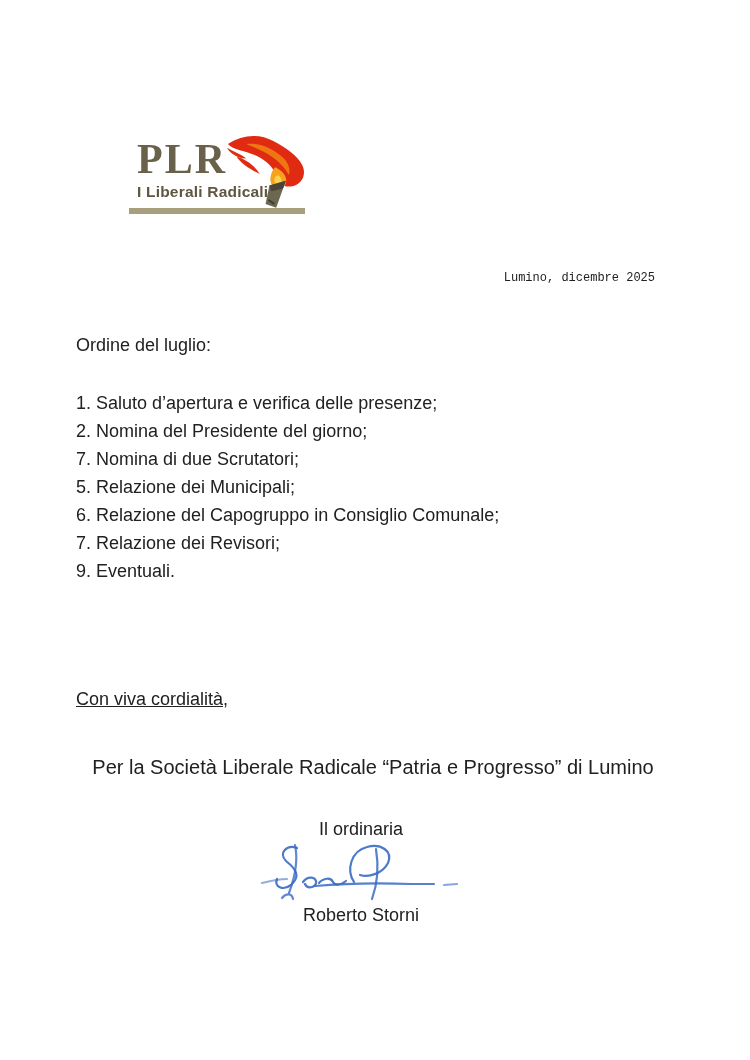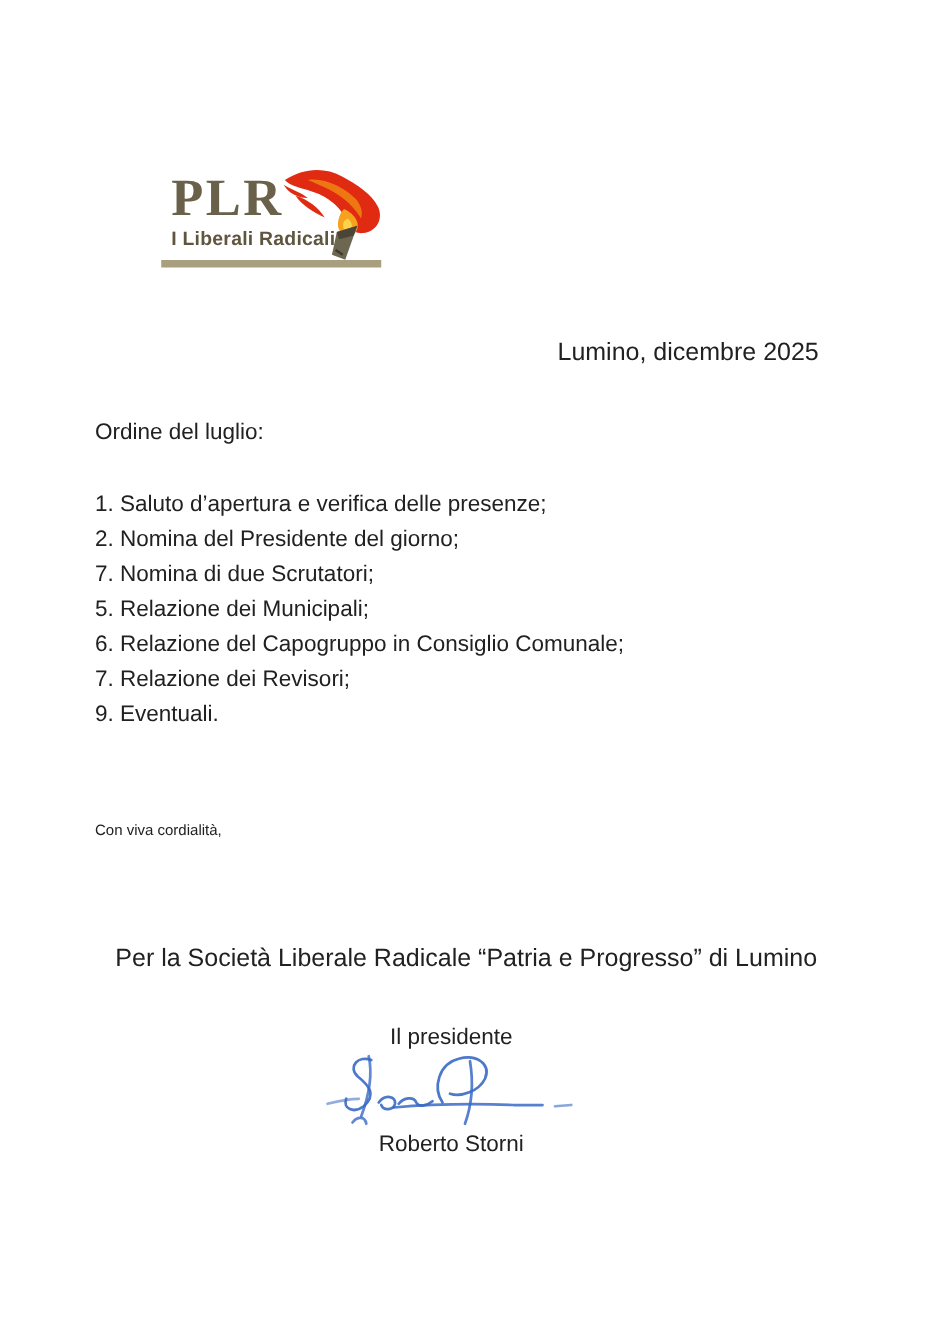--- a/index.html
+++ b/index.html
@@ -35,33 +35,35 @@
   .logo-bar {
     margin-top:7px;
     width:176px; height:6px;
     background:#a89f7e;
   }
   .torch { position:absolute; left:96px; top:-7px; }
 
   
   .dateline {
     position:absolute; top:271px; right:95px;
-    font-size:20px;
+    font-size:12px;
+    font-family:Liberation Mono, monospace;
   }
   .agenda-title {
     position:absolute; top:335px; left:76px;
     font-size:18px;
   }
   .agenda-list {
     position:absolute; top:389px; left:76px; right:44px;
     font-size:18px; line-height:28px;
   }
   .closing {
-    position:absolute; top:657px; left:76px;
-    font-size:12px;
+    position:absolute; top:689px; left:76px;
+    font-size:18px;
+    text-decoration:underline;
   }
   .on-behalf {
     position:absolute; top:756px; left:0; width:746px;
     text-align:center;
     font-size:20px;
   }
   .sig-block {
     position:absolute; top:818px; left:0; width:722px;
     text-align:center;
     font-size:18px;
@@ -111,21 +113,21 @@
     <div>6. Relazione del Capogruppo in Consiglio Comunale;</div>
     <div>7. Relazione dei Revisori;</div>
     <div>9. Eventuali.</div>
   </div>
 
   <div class="closing">Con viva cordialità,</div>
 
   <div class="on-behalf">Per la Società Liberale Radicale “Patria e Progresso” di Lumino</div>
 
   <div class="sig-block">
-    <div class="sig-role">Il presidente</div>
+    <div class="sig-role">Il ordinaria</div>
     <svg class="sig-ink" width="205" height="62" viewBox="0 0 205 62" xmlns="http://www.w3.org/2000/svg">
       <g fill="none" stroke="#3a6ac5" stroke-width="2.2" stroke-linecap="round" stroke-linejoin="round">
 
         <path d="M3,42 C11,40 20,38 28,38" opacity="0.55"></path>
 
         <path d="M38,7 C28,3 19,12 27,20 C37,28 42,35 32,44 C24,50 15,46 18,38" opacity="0.9"></path>
 
         <path d="M36,4 C39,18 36,36 30,52" opacity="0.8"></path>
         <path d="M23,57 C27,52 33,52 34,58" opacity="0.8"></path>
 

